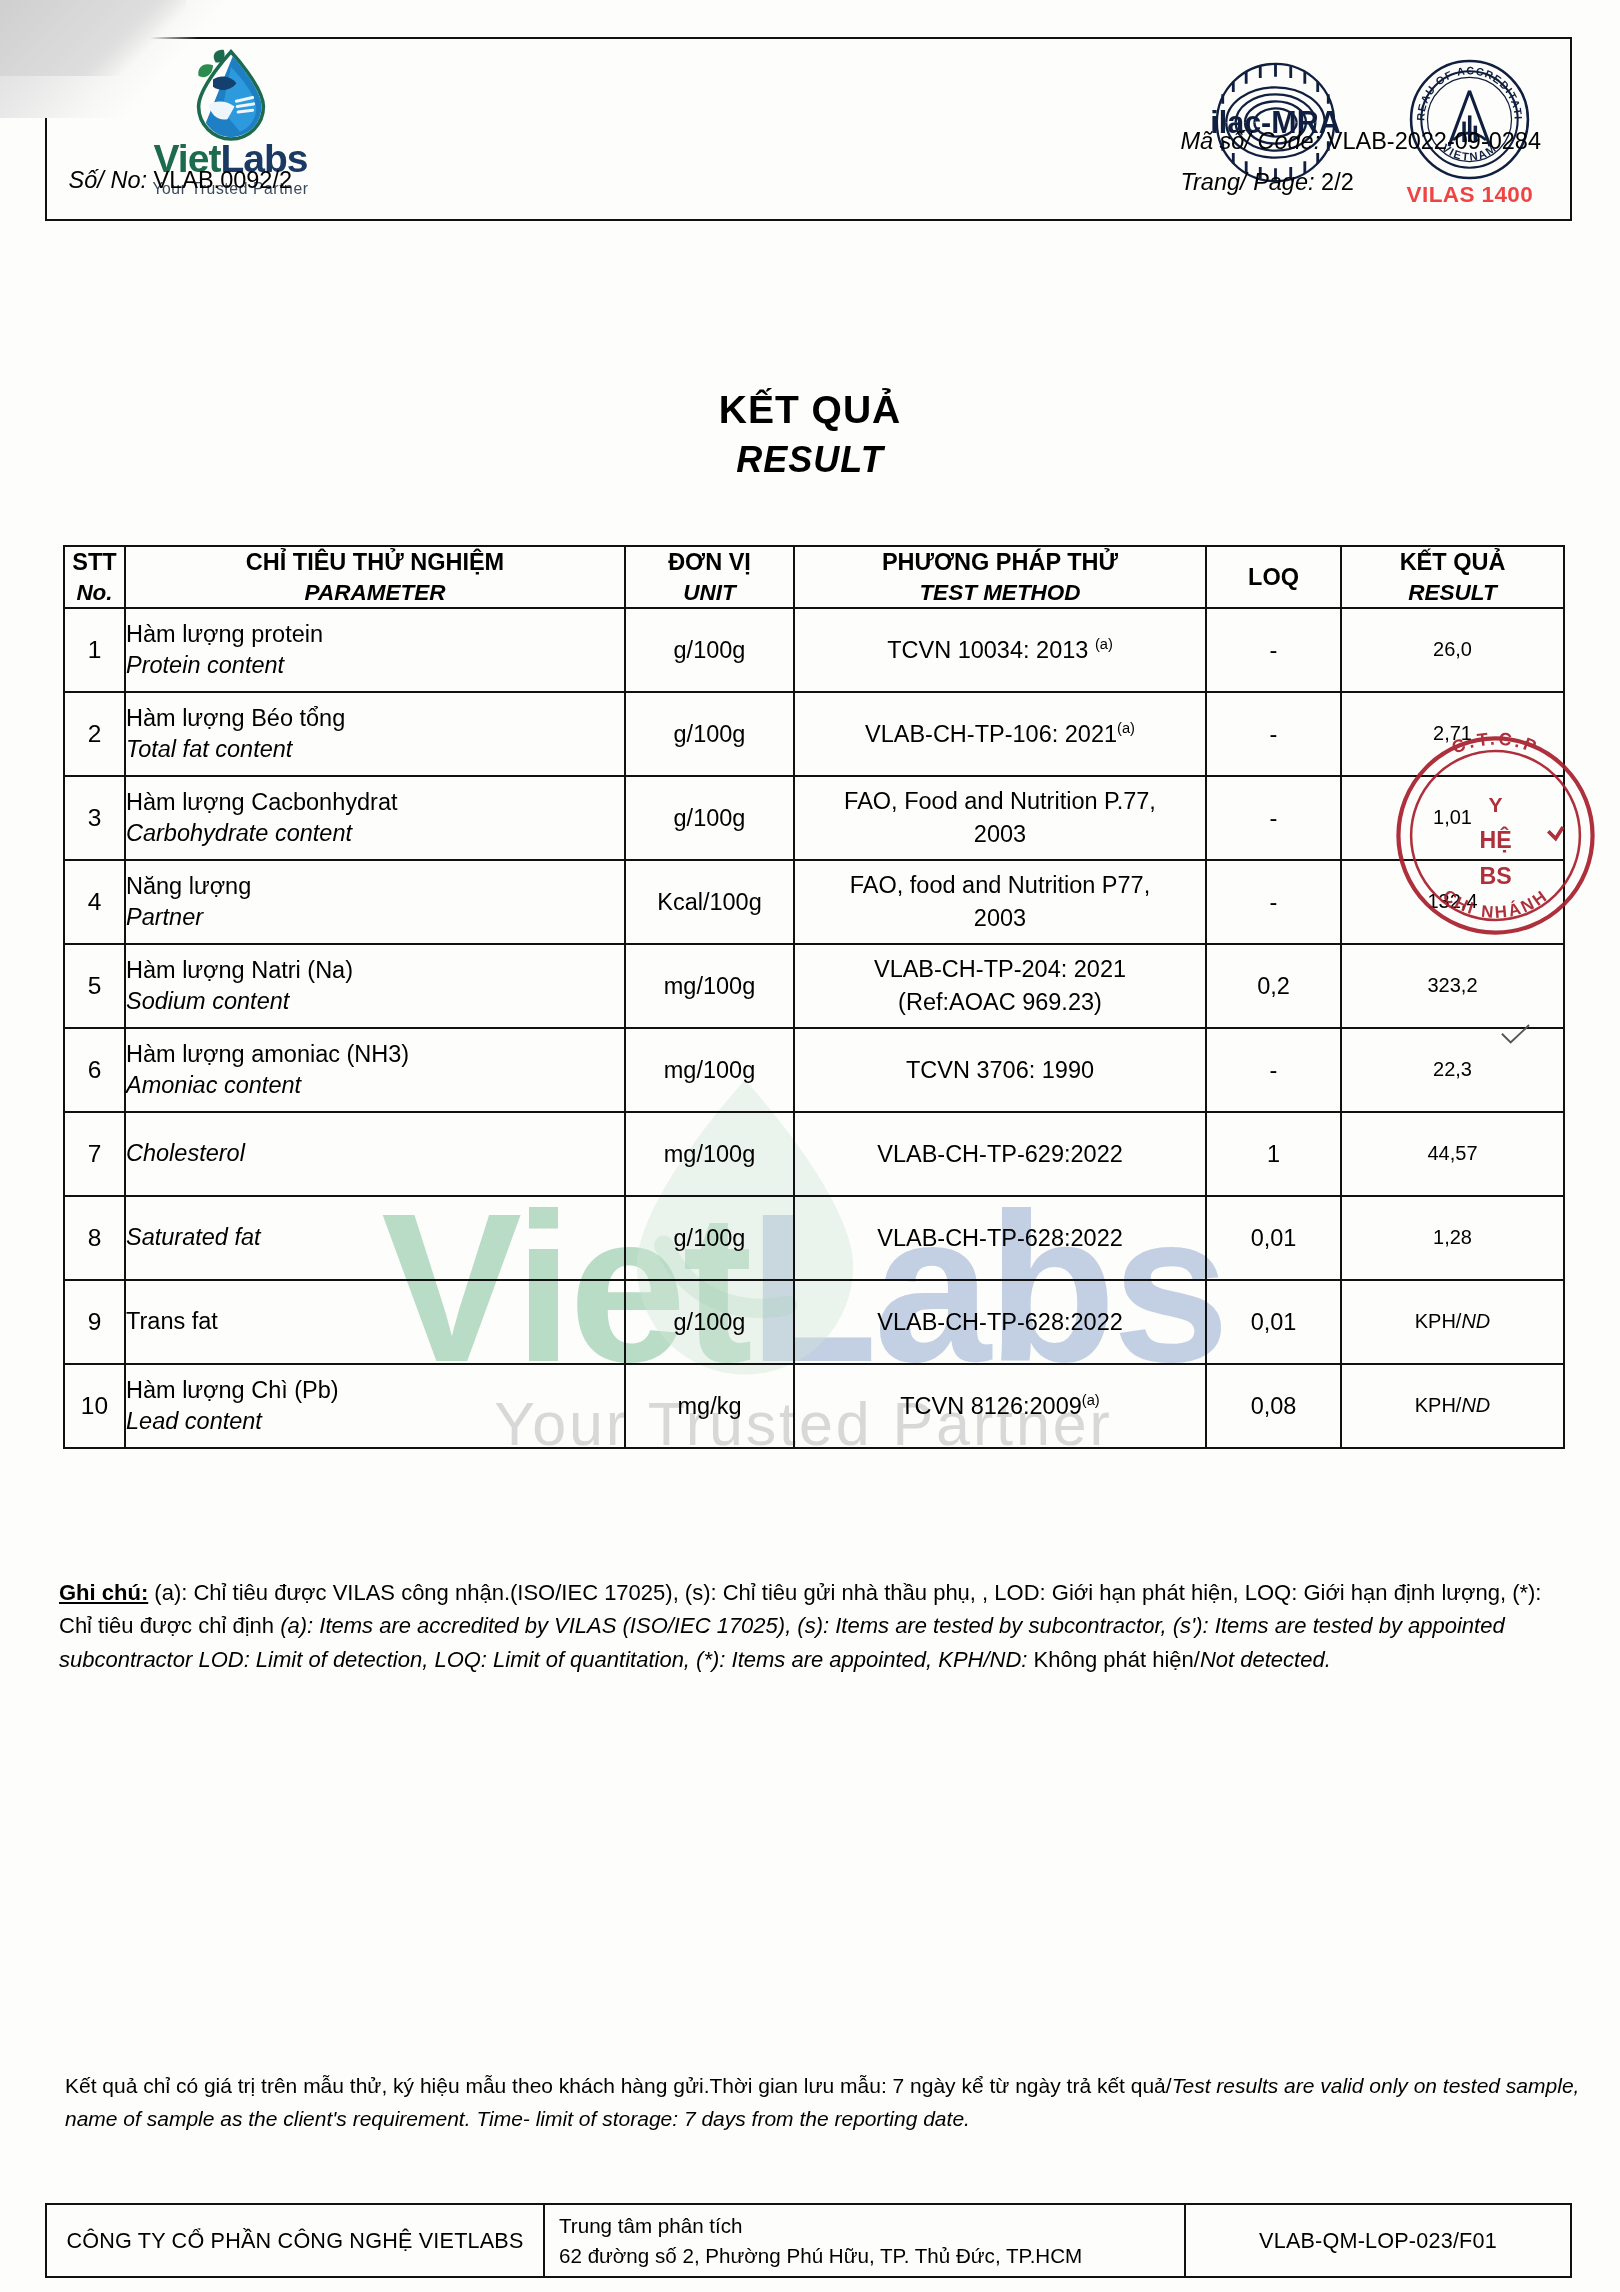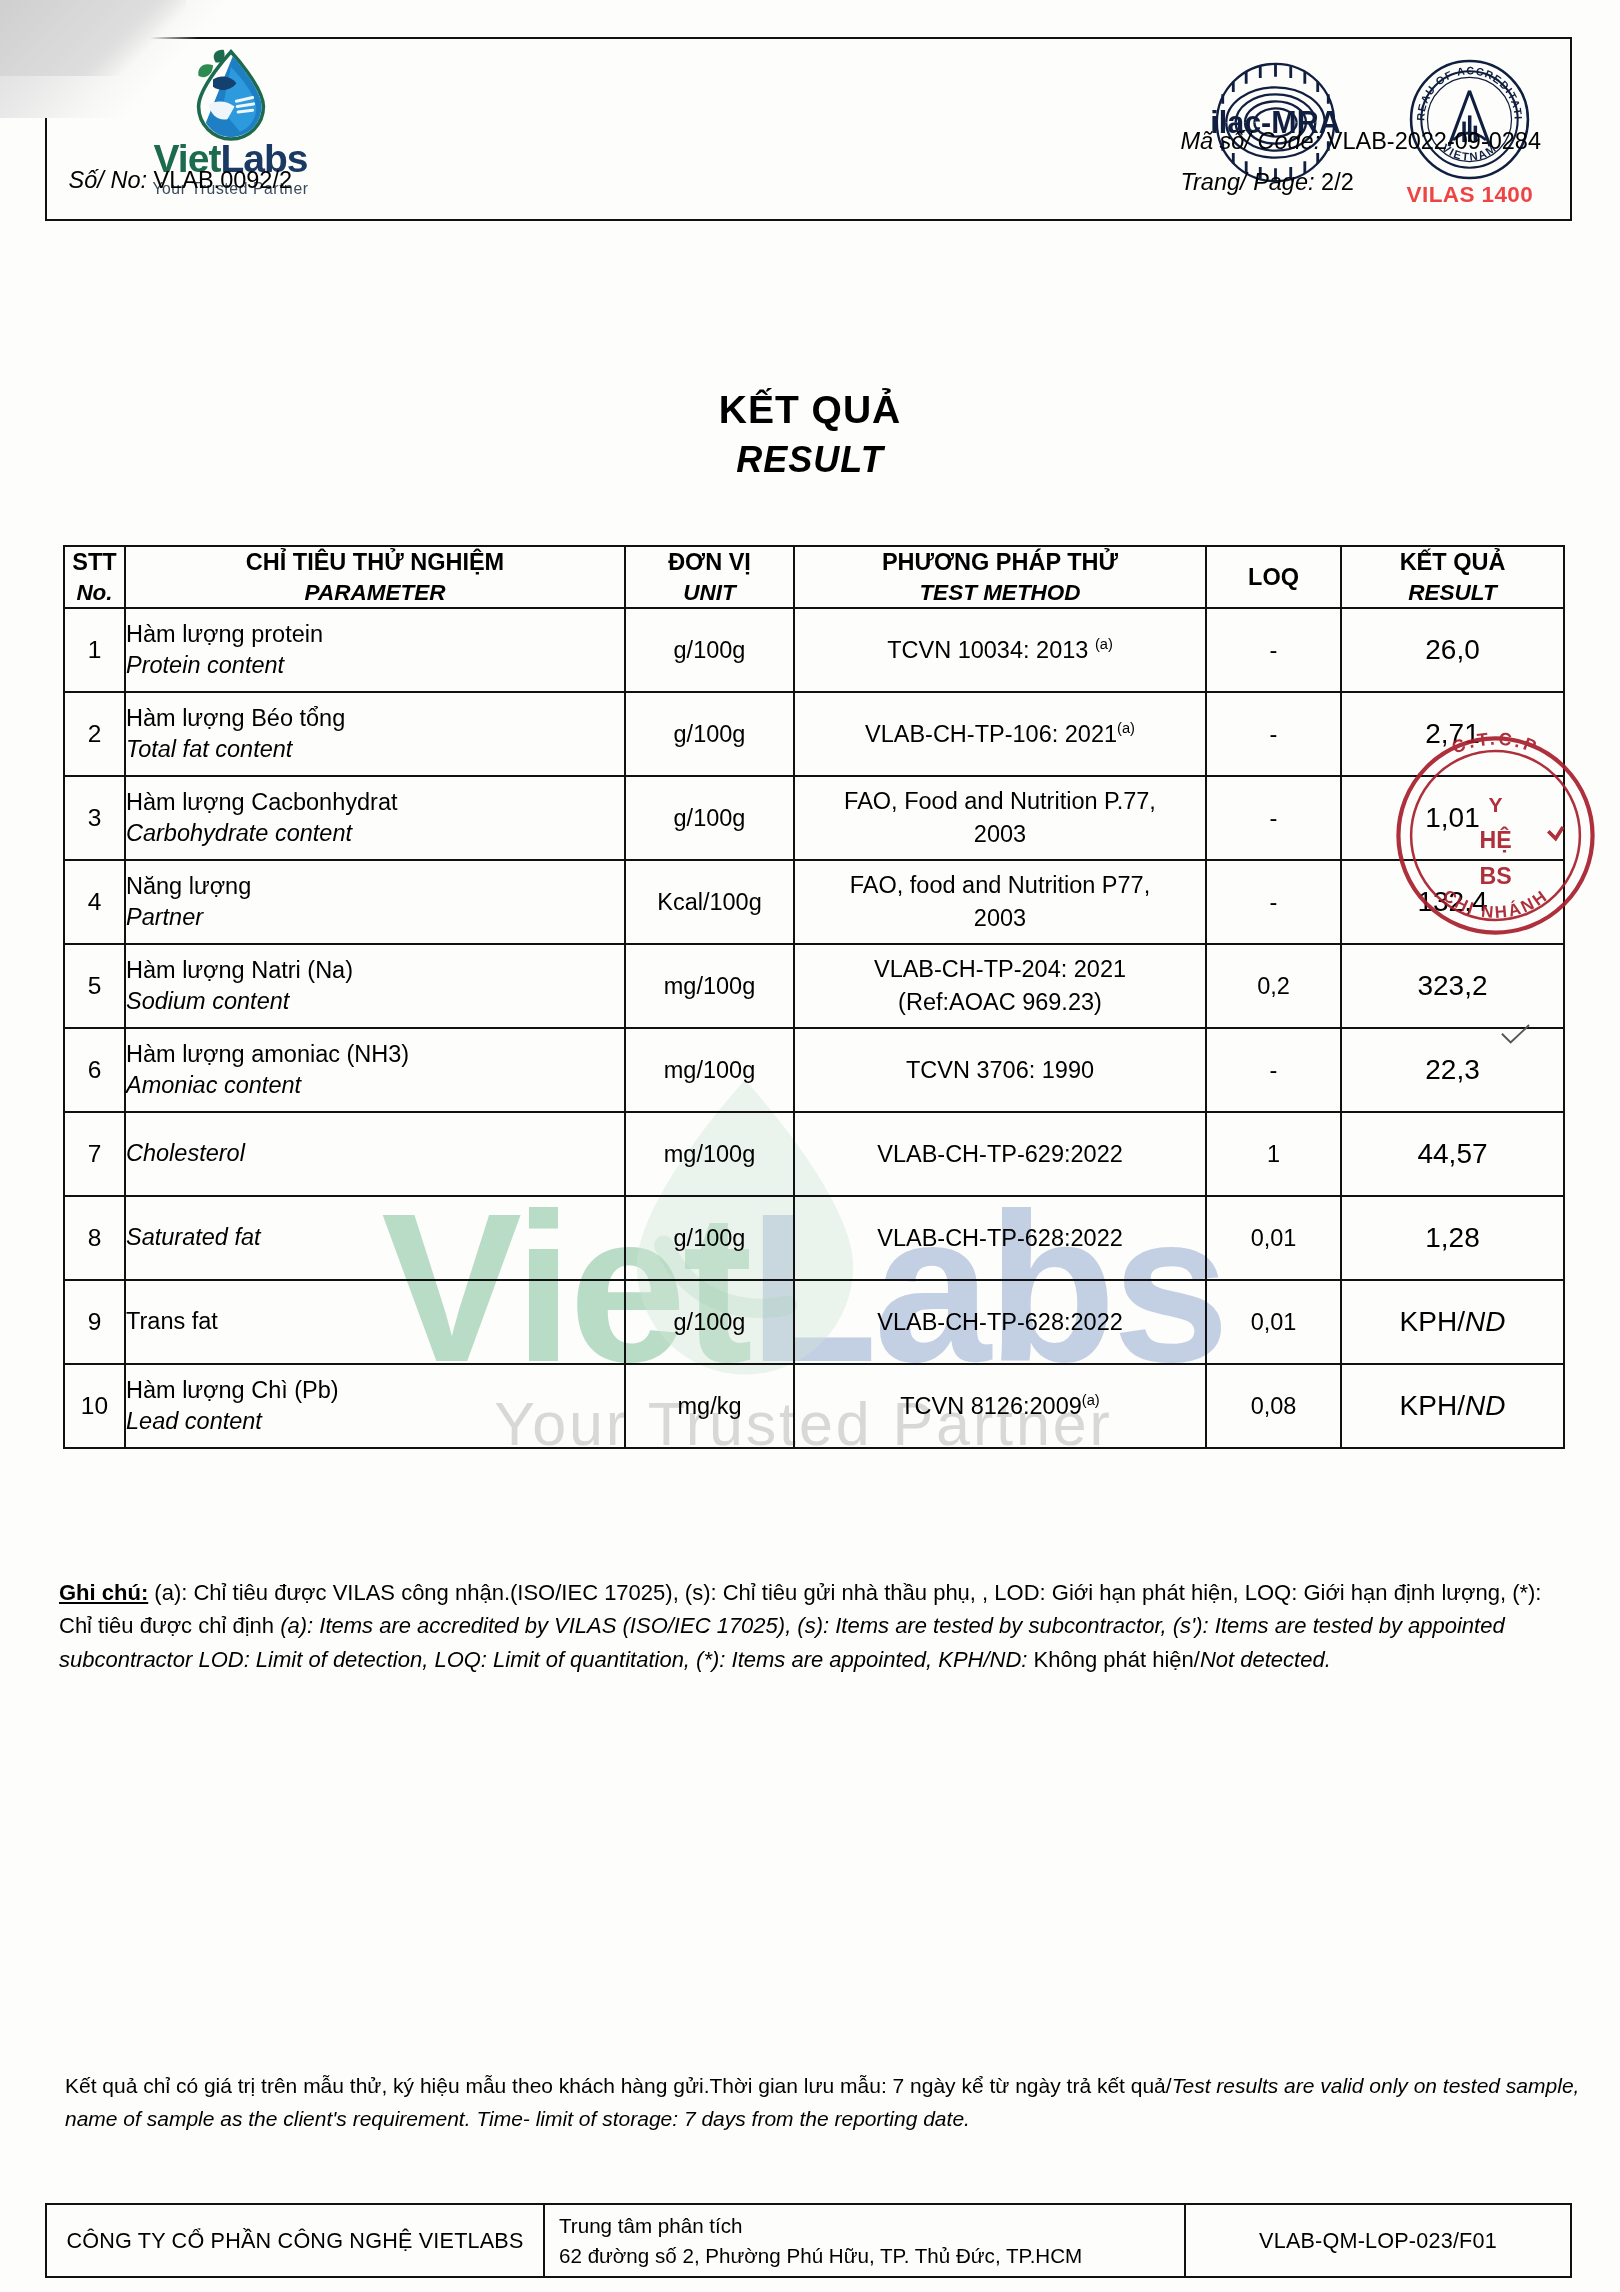--- a/index.html
+++ b/index.html
@@ -243,21 +243,21 @@
   .p-vi { font-size: 23.5px; display: block; }
   .p-en { font-size: 23.5px; font-style: italic; display: block; }
   .p-only { font-size: 23.5px; font-style: italic; display: block; }
   .td-center {
     text-align: center;
     font-size: 23.5px;
     line-height: 1.38;
   }
   .td-res {
     text-align: center;
-    font-size: 28px;
+    font-size: 20px;
   }
   .sup { font-size: 14.7px; vertical-align: super; }
 
   
   .stamp {
     position: absolute;
     left: 1390px;
     top: 730px;
     width: 211px;
     height: 211px;

